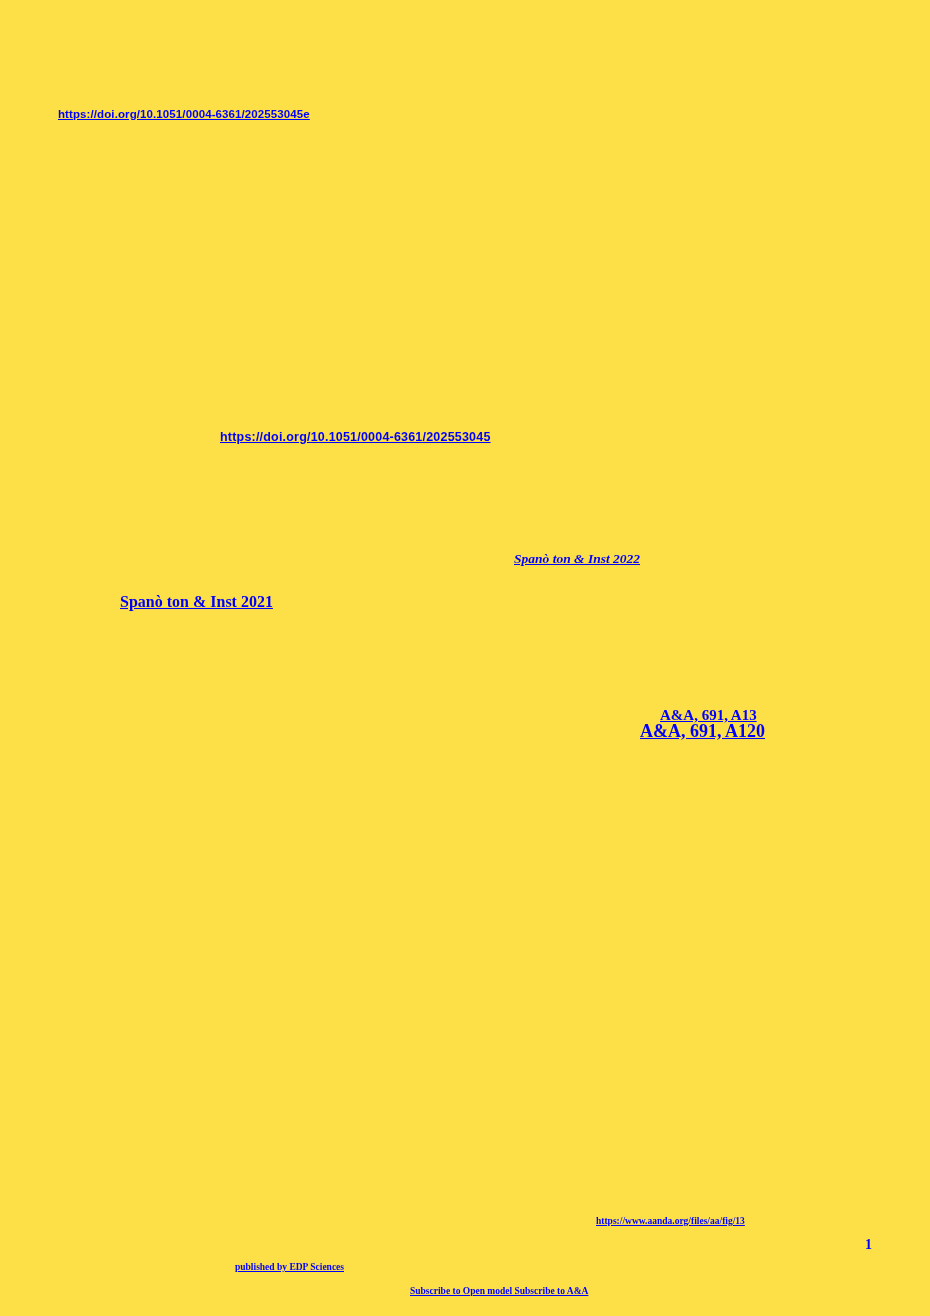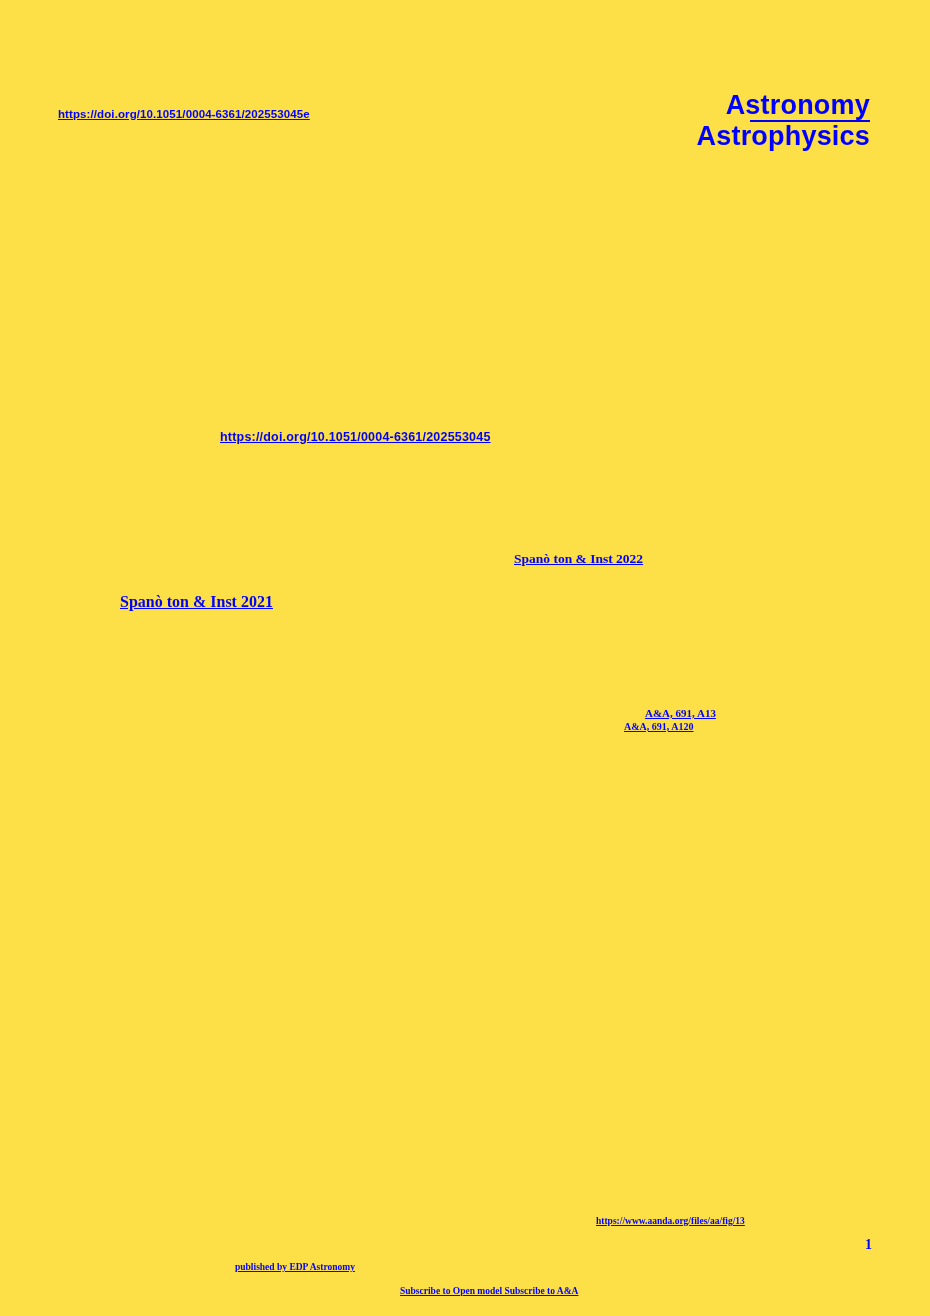--- a/index.html
+++ b/index.html
@@ -68,79 +68,75 @@
   
   #cite-1 {
     left: 120px;
     top: 593px;
     font-size: 16px;
   }
   #cite-2 {
     left: 514px;
     top: 551px;
     font-size: 13.5px;
+    font-style: italic;
   }
   
   #ref-1 {
-    left: 645px;
+    left: 660px;
     top: 707px;
-    font-size: 11px;
+    font-size: 15px;
   }
   #ref-2 {
-    left: 624px;
+    left: 640px;
     top: 721px;
-    font-size: 10px;
+    font-size: 18px;
   }
   
   #pageno {
     right: 58px;
     top: 1237px;
     font-size: 14px;
   }
   
   #foot-left {
     left: 235px;
     top: 1262px;
     font-size: 9.5px;
   }
   #foot-right {
     left: 596px;
     top: 1216px;
     font-size: 9.5px;
   }
   #foot-center {
-    left: 400px;
+    left: 410px;
     top: 1286px;
     font-size: 9.5px;
   }
 </style>
 </head>
 <body>
 
 <div class="page">
 
   <a class="lnk" id="doi-top" href="#">https://doi.org/10.1051/0004-6361/202553045e</a>
 
-  <div id="masthead">
-    <span class="l1">Astronomy</span>
-    <span class="rule"></span>
-    <span class="l2">Astrophysics</span>
-  </div>
 
   <a class="lnk" id="doi-mid" href="#">https://doi.org/10.1051/0004-6361/202553045</a>
 
   <a class="lnk" id="cite-1" href="#">Spanò ton &amp; Inst  2021</a>
 
   <a class="lnk" id="cite-2" href="#">Spanò ton &amp; Inst  2022</a>
 
   <a class="lnk" id="ref-1" href="#">A&amp;A, 691, A13</a>
 
   <a class="lnk" id="ref-2" href="#">A&amp;A, 691, A120</a>
 
   <div class="lnk" id="pageno">1</div>
 
-  <a class="lnk" id="foot-left" href="#">published by EDP Astronomy</a>
+  <a class="lnk" id="foot-left" href="#">published by EDP Sciences</a>
 
   <a class="lnk" id="foot-right" href="#">https://www.aanda.org/files/aa/fig/13</a>
 
   <a class="lnk" id="foot-center" href="#">Subscribe to Open model  Subscribe to A&amp;A</a>
 
 </div>
 
 </body></html>

